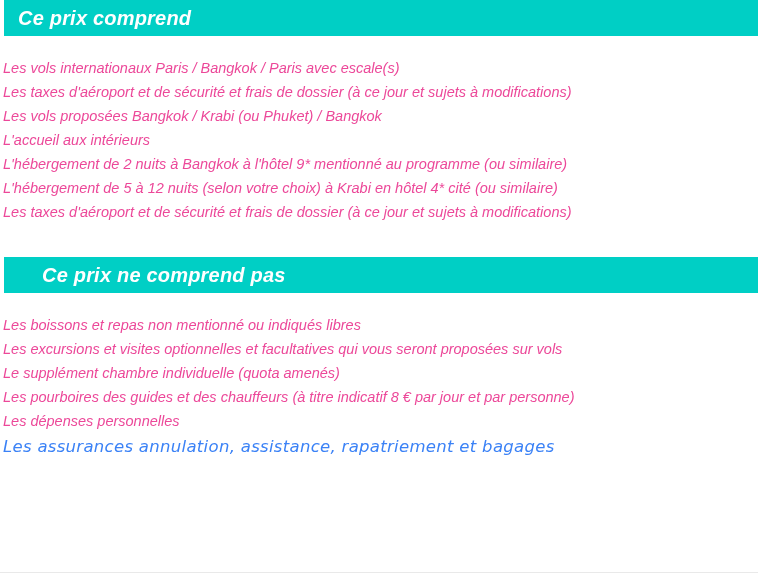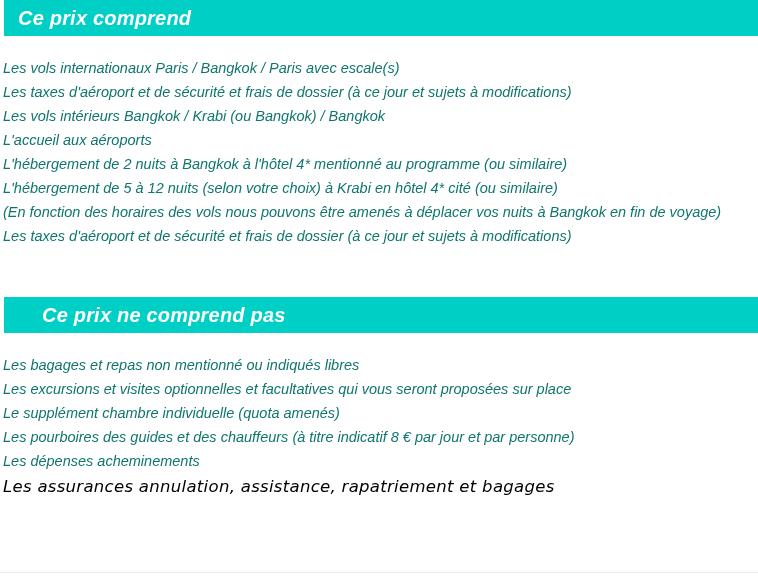--- a/index.html
+++ b/index.html
@@ -33,60 +33,59 @@
   .item-list {
     margin: 20px 0 0 3px;
     padding: 0;
   }
   .item-list p {
     margin: 0;
     padding: 0;
     font-size: 14.5px;
     line-height: 24px;
     font-style: italic;
-    color: #0f766e;
+    color: #ec4899;
     white-space: nowrap;
   }
   .item-list p.large-item {
     font-family: "DejaVu Sans", sans-serif;
     font-size: 16.5px;
     line-height: 28px;
-    color: #000000;
+    color: #3b82f6;
     letter-spacing: 0.3px;
   }
-  .section-not-included .header-bar { margin-top: 49px; padding-left: 38px; }
+  .section-not-included .header-bar { margin-top: 33px; padding-left: 38px; }
 </style>
 </head>
 <body>
 
 <div class="page">
 
   <section class="section-included">
     <div class="header-bar">
       <h2>Ce prix comprend</h2>
     </div>
     <div class="item-list">
       <p>Les vols internationaux Paris / Bangkok / Paris avec escale(s)</p>
       <p>Les taxes d'aéroport et de sécurité et frais de dossier (à ce jour et sujets à modifications)</p>
-      <p>Les vols intérieurs Bangkok / Krabi (ou Bangkok) / Bangkok</p>
-      <p>L'accueil aux aéroports</p>
-      <p>L'hébergement de 2 nuits à Bangkok à l'hôtel 4* mentionné au programme (ou similaire)</p>
+      <p>Les vols proposées Bangkok / Krabi (ou Phuket) / Bangkok</p>
+      <p>L'accueil aux intérieurs</p>
+      <p>L'hébergement de 2 nuits à Bangkok à l'hôtel 9* mentionné au programme (ou similaire)</p>
       <p>L'hébergement de 5 à 12 nuits (selon votre choix) à Krabi en hôtel 4* cité (ou similaire)</p>
-      <p>(En fonction des horaires des vols nous pouvons être amenés à déplacer vos nuits à Bangkok en fin de voyage)</p>
       <p>Les taxes d'aéroport et de sécurité et frais de dossier (à ce jour et sujets à modifications)</p>
     </div>
   </section>
 
   <section class="section-not-included">
     <div class="header-bar">
       <h2>Ce prix ne comprend pas</h2>
     </div>
     <div class="item-list">
-      <p>Les bagages et repas non mentionné ou indiqués libres</p>
-      <p>Les excursions et visites optionnelles et facultatives qui vous seront proposées sur place</p>
+      <p>Les boissons et repas non mentionné ou indiqués libres</p>
+      <p>Les excursions et visites optionnelles et facultatives qui vous seront proposées sur vols</p>
       <p>Le supplément chambre individuelle (quota amenés)</p>
       <p>Les pourboires des guides et des chauffeurs (à titre indicatif 8 € par jour et par personne)</p>
-      <p>Les dépenses acheminements</p>
+      <p>Les dépenses personnelles</p>
       <p class="large-item">Les assurances annulation, assistance, rapatriement et bagages</p>
     </div>
   </section>
 
 </div>
 
 </body></html>

